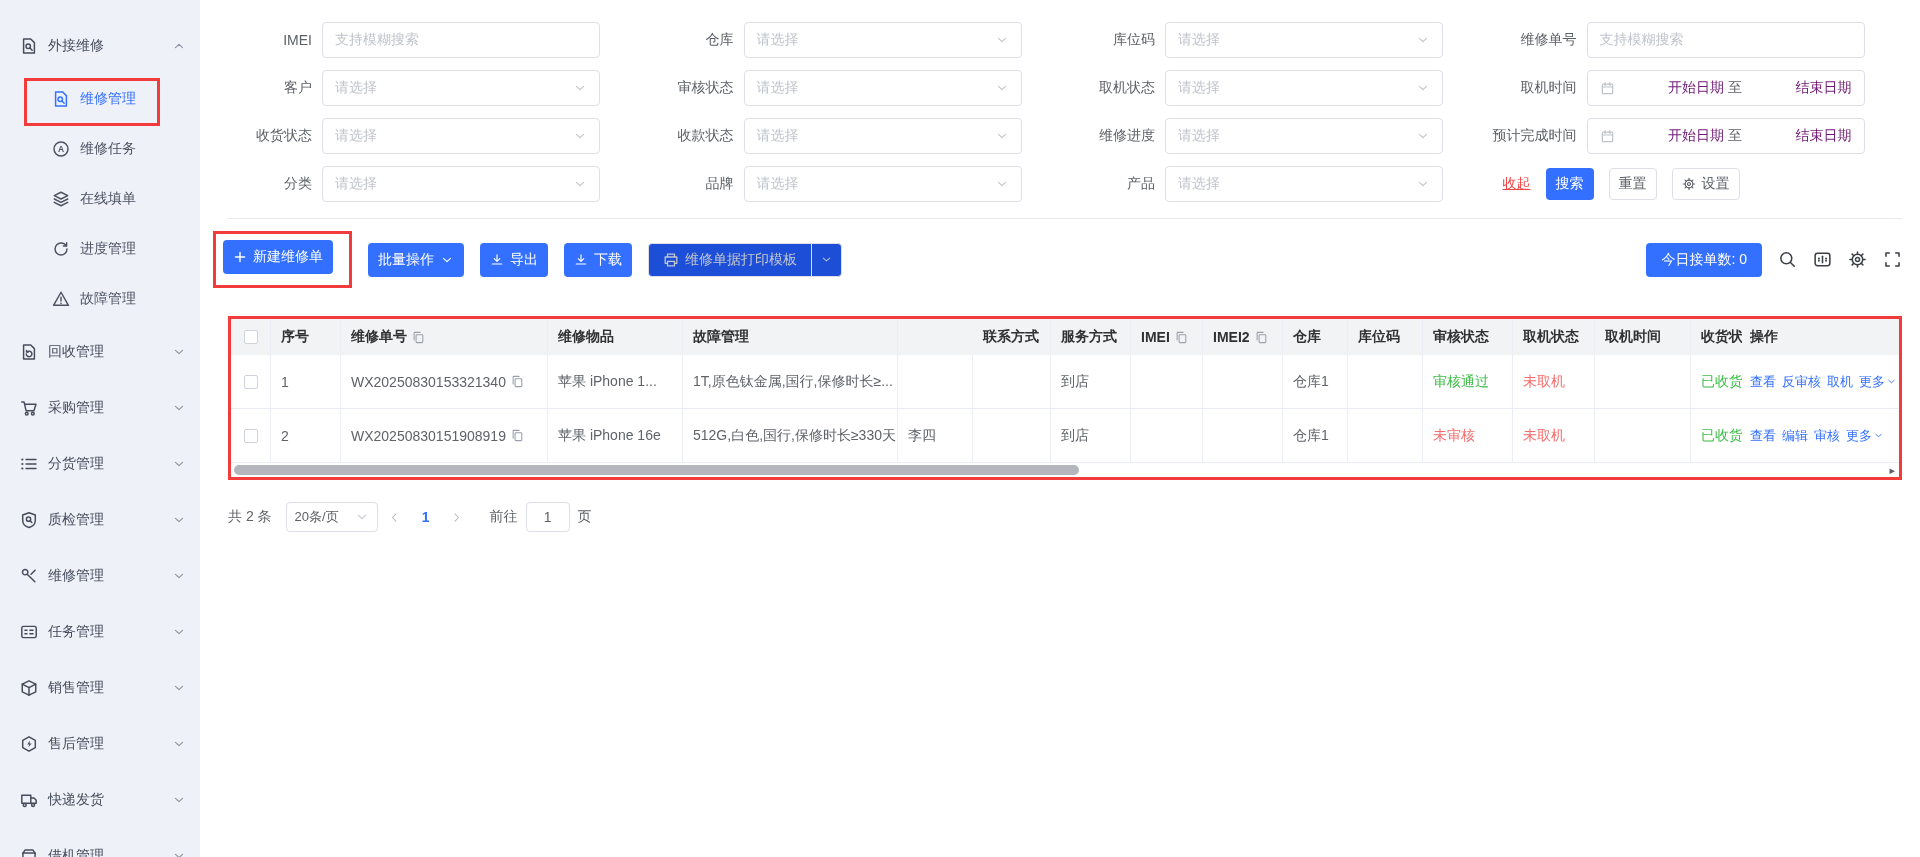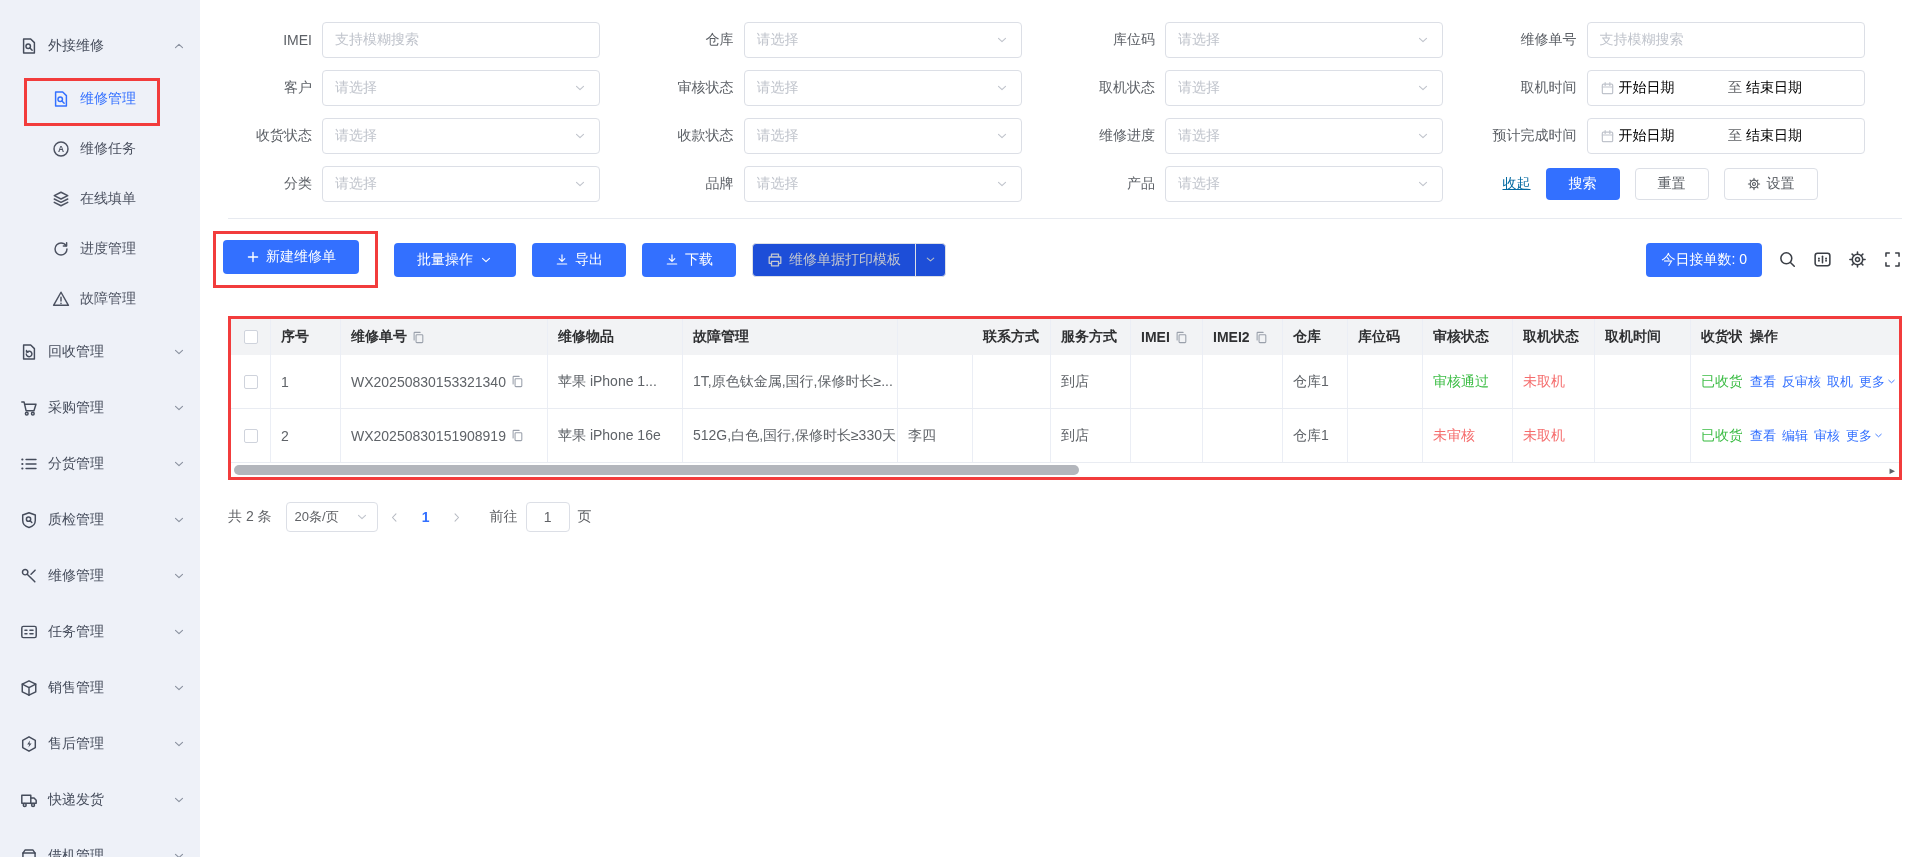--- a/index.html
+++ b/index.html
@@ -28,26 +28,26 @@
   .f-cell { display:flex; align-items:center; height:36px; }
   .f-label { width:84px; text-align:right; margin-right:10px; color:#5c6066; white-space:nowrap; flex:none; }
   .f-field { width:278px; height:36px; border:1px solid #dcdfe6; border-radius:4px; background:#fff;
     display:flex; align-items:center; padding:0 12px; }
   .ph { color:#c0c4cc; flex:1; white-space:nowrap; overflow:hidden; }
   .f-chev { width:14px; height:14px; color:#c0c4cc; display:inline-flex; flex:none; }
   .f-chev svg { width:14px; height:14px; }
   .f-date { justify-content:flex-start; }
   .cal-ic { width:15px; height:15px; color:#c0c4cc; display:inline-flex; flex:none; margin-right:4px; }
   .cal-ic svg { width:15px; height:15px; }
-  .d-txt { color:#000000; flex:1; text-align:left; white-space:nowrap; }
+  .d-txt { color:#701a75; flex:1; text-align:right; white-space:nowrap; }
   .d-sep { color:#606266; flex:none; padding:0 4px; }
   .f-actions { display:flex; align-items:center; gap:15px; padding-left:10px; height:36px; }
-  .link { color:#0369a1; cursor:pointer; white-space:nowrap;text-decoration:underline; }
-
-  .btn { height:32px; padding:0 22px; border-radius:4px; border:1px solid transparent;
+  .link { color:#ef4444; cursor:pointer; white-space:nowrap;text-decoration:underline; }
+
+  .btn { height:32px; padding:0 9px; border-radius:4px; border:1px solid transparent;
     display:inline-flex; align-items:center; gap:6px; font-size:14px; cursor:pointer; white-space:nowrap; }
   .btn-primary { background:#3370ff; color:#fff; }
   .btn-plain { background:#fff; border-color:#dcdfe6; color:#5c6066; }
   .b-ic { width:14px; height:14px; display:inline-flex; }
   .b-ic svg { width:14px; height:14px; }
   .b-ic16 { width:16px; height:16px; display:inline-flex; }
   .b-ic16 svg { width:16px; height:16px; }
 
   .divider { border-top:1px solid #e7eaf0; margin-top:16px; }
 

